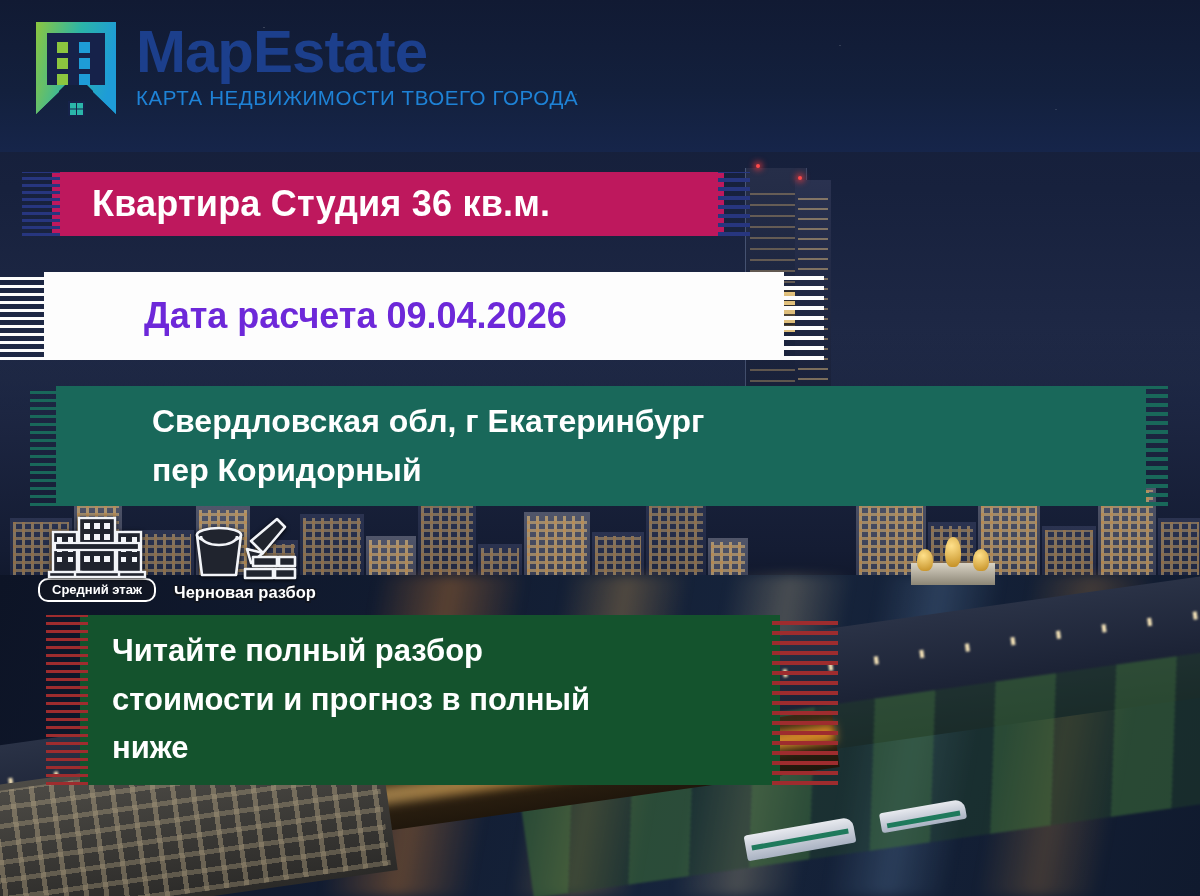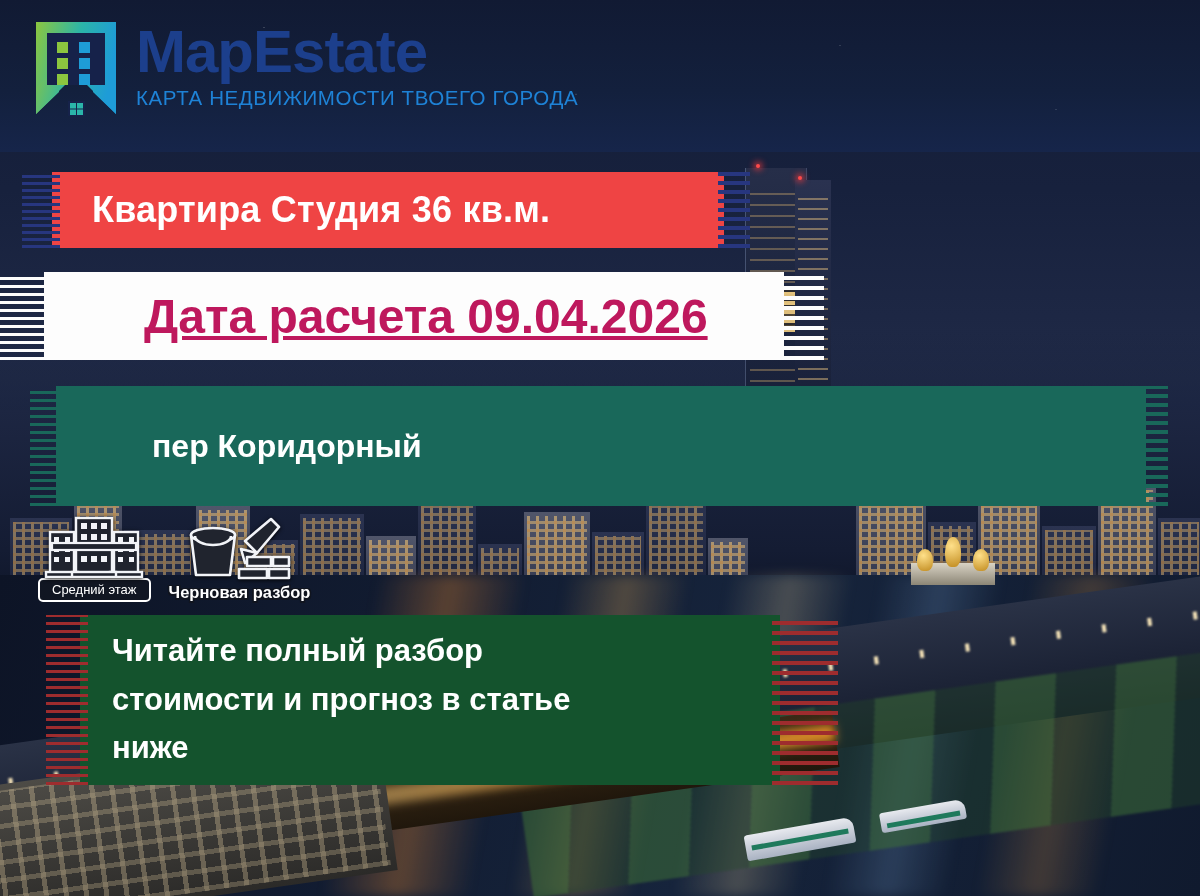--- a/index.html
+++ b/index.html
@@ -207,40 +207,40 @@
   }
 
   
   .band { position:absolute; display:flex; flex-direction:column; justify-content:center; }
   .band .edge-l, .band .edge-r {
     position:absolute; top:0; bottom:0; width:46px; pointer-events:none;
   }
 
   
   #band-title {
-    left:52px; top:172px; width:672px; height:76px;
-    background:#ef4444;
+    left:52px; top:172px; width:672px; height:64px;
+    background:#be185d;
   }
   #band-title .t {
     color:#ffffff; font-size:36px; font-weight:bold; padding-left:40px; letter-spacing:.2px;
   }
   #band-title .edge-l { left:-30px;
     background:repeating-linear-gradient(0deg, #27367f 0 3px, rgba(39,54,127,0) 3px 7px);
     width:38px; }
   #band-title .edge-r { right:-26px;
     background:repeating-linear-gradient(0deg, #27367f 0 4px, rgba(39,54,127,0) 4px 9px);
     width:32px; }
 
   
   #band-date {
     left:44px; top:272px; width:740px; height:88px;
     background:#fdfdfd;
   }
   #band-date .t {
-    color:#be185d; font-size:48px; font-weight:bold; padding-left:100px;text-decoration:underline;
+    color:#6d28d9; font-size:36px; font-weight:bold; padding-left:100px;
   }
   #band-date .edge-l { left:-44px; width:52px;
     background:repeating-linear-gradient(0deg, #fdfdfd 0 3px, rgba(253,253,253,0) 3px 8px); }
   #band-date .edge-r { right:-40px; width:46px;
     background:repeating-linear-gradient(0deg, #fdfdfd 0 4px, rgba(253,253,253,0) 4px 10px); }
 
   
   #band-addr {
     left:56px; top:386px; width:1090px; height:120px;
     background:#19685a;
@@ -269,22 +269,22 @@
   
   #features {
     position:absolute; left:38px; top:512px; display:flex; align-items:flex-end; gap:18px;
   }
   .feature { position:relative; display:flex; flex-direction:column; align-items:center; }
   .feat-icon { filter:drop-shadow(0 1px 2px rgba(0,0,0,.9)); }
   .pill {
     margin-top:-4px;
     background:rgba(18,22,34,.86);
     border:2px solid #ffffff;
-    border-radius:5px;
-    color:#ffffff; font-size:13px; font-weight:normal;
+    border-radius:10px;
+    color:#ffffff; font-size:13px; font-weight:bold;
     padding:2px 12px 3px; white-space:nowrap;
   }
   .plain-label {
     margin-top:-2px; color:#ffffff; font-size:16.5px; font-weight:bold; white-space:nowrap;
     text-shadow:-1.5px 0 #11151f, 1.5px 0 #11151f, 0 -1.5px #11151f, 0 1.5px #11151f,
                 -1.5px -1.5px #11151f, 1.5px 1.5px #11151f, -1.5px 1.5px #11151f, 1.5px -1.5px #11151f;
   }
 </style>
 </head>
 <body>
@@ -383,28 +383,29 @@
 
 <div class="band" id="band-date">
   <span class="edge-l"></span>
   <span class="edge-r"></span>
   <div class="t">Дата расчета 09.04.2026</div>
 </div>
 
 <div class="band" id="band-addr">
   <span class="edge-l"></span>
   <span class="edge-r"></span>
+  <div class="t">Свердловская обл, г Екатеринбург</div>
   <div class="t">пер Коридорный</div>
 </div>
 
 <div class="band" id="band-cta">
   <span class="edge-l"></span>
   <span class="edge-r"></span>
   <div class="t">Читайте полный разбор</div>
-  <div class="t">стоимости и прогноз в статье</div>
+  <div class="t">стоимости и прогноз в полный</div>
   <div class="t">ниже</div>
 </div>
 
 <div id="features">
 
   <div class="feature">
     <span class="feat-icon">
       <svg width="100" height="66" viewBox="0 0 100 66" aria-hidden="true">
         <g stroke="#f2f4f8" stroke-width="2.4" fill="#20242e">
           <rect x="6" y="20" width="24" height="42"></rect>

